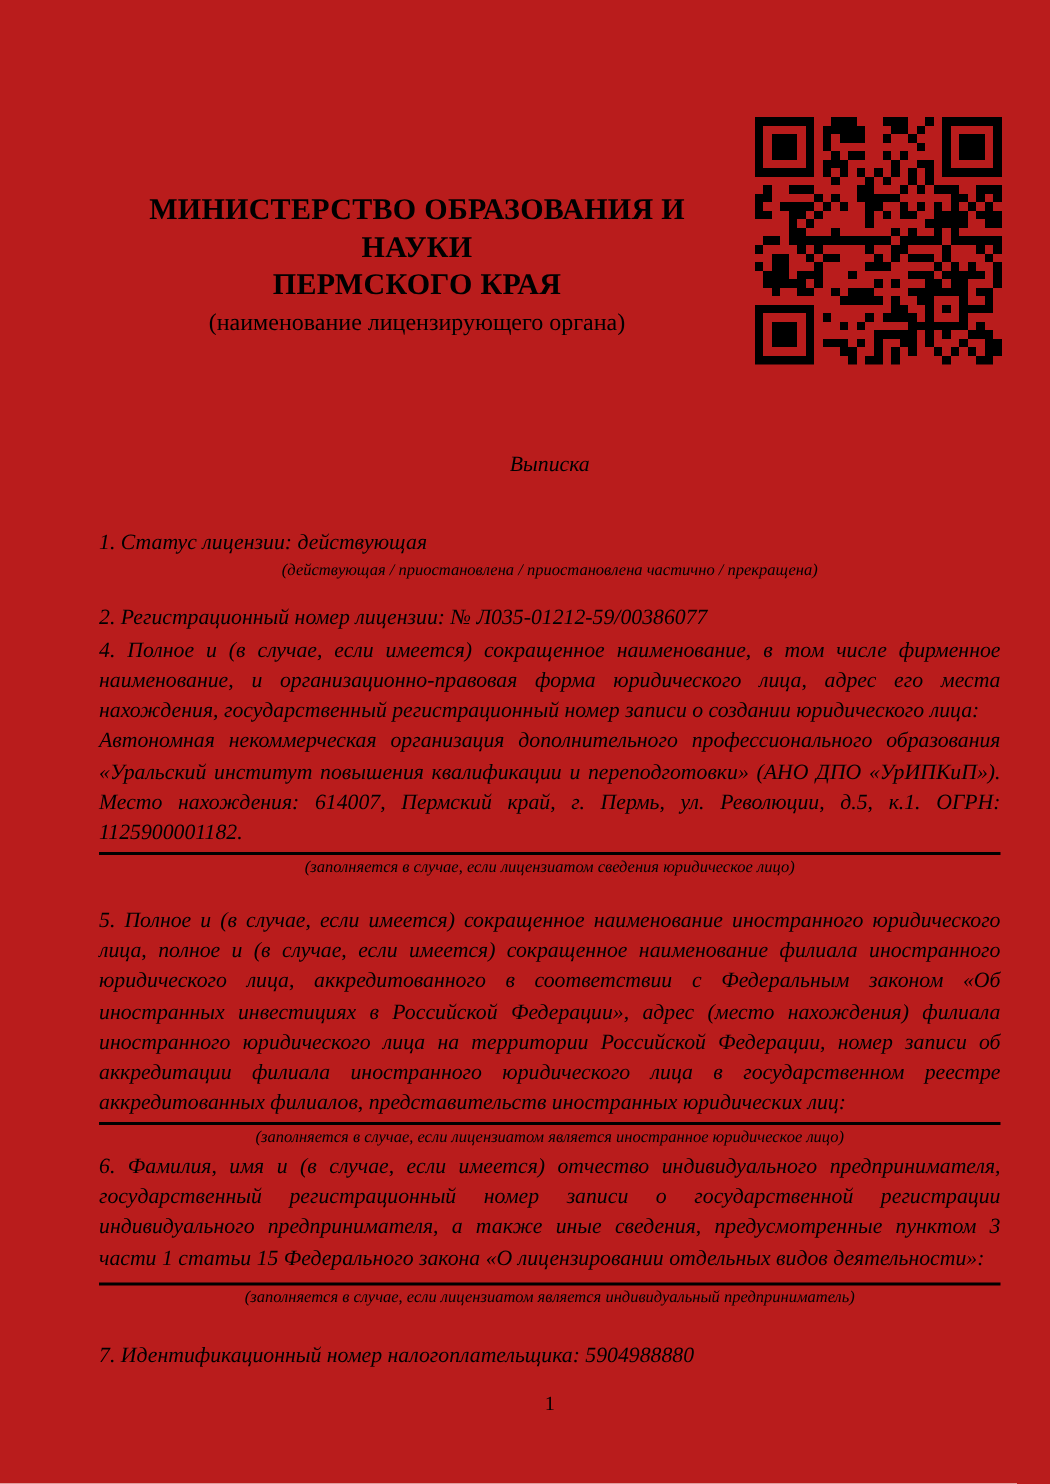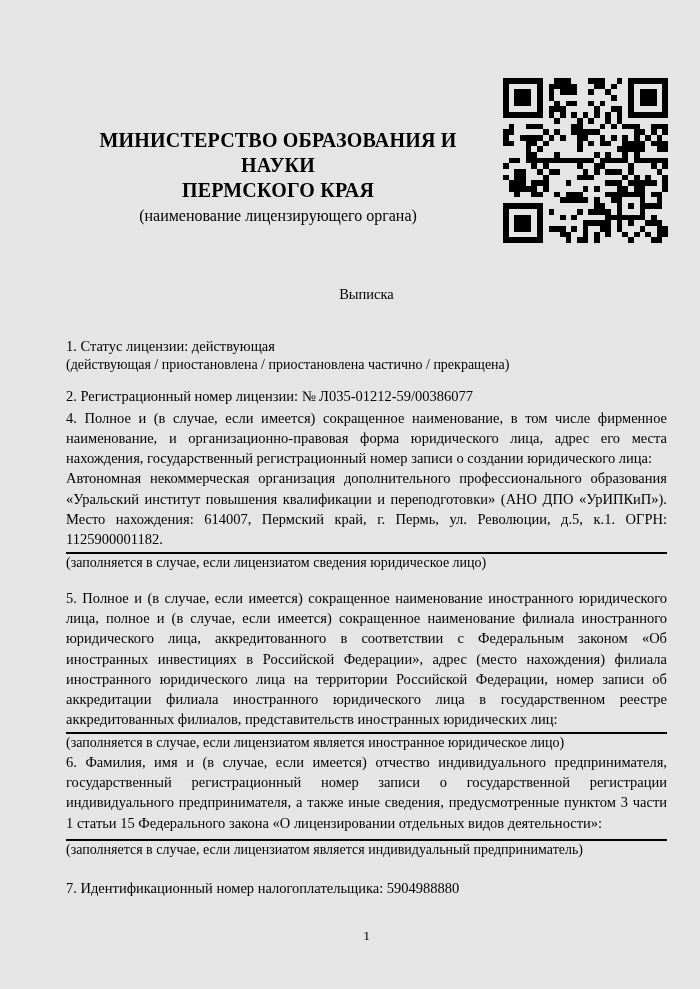--- a/index.html
+++ b/index.html
@@ -1,20 +1,20 @@
 <!DOCTYPE html>
 <html><head>
 <meta charset="utf-8">
 <style>
   html, body { margin: 0; padding: 0; background: #ffffff; }
   .page {
     position: relative;
     width: 700px;
     height: 989px;
-    background: #e5e5e5;
+    background: #b91c1c;
     font-family: "Liberation Serif", serif;
     color: #000000;
     overflow: hidden;
   }
   .authority {
     position: absolute;
     left: 66px;
     top: 128px;
     width: 424px;
     text-align: center;
@@ -33,29 +33,30 @@
   .qr {
     position: absolute;
     left: 503px;
     top: 78px;
     width: 165px;
     height: 165px;
   }
   .content {
     position: absolute;
     left: 66px;
-    top: 284px;
+    top: 300px;
     width: 601px;
     font-size: 14.5px;
     line-height: 20.3px;
+    font-style: italic;
   }
   .doc-title { text-align: center; font-size: 14.5px; line-height: 21px; }
   .just { text-align: justify; }
   .rule { border-top: 2px solid #000; height: 0; }
-  .note { font-size: 14px; line-height: 17px; text-align: left; }
+  .note { font-size: 11px; line-height: 17px; text-align: center; }
   .item1 { margin-top: 31px; }
   .item2 { margin-top: 13px; }
   .item3 { margin-top: 11px; }
   .item4 { margin-top: 1px; }
   .item4 .rule { margin-top: 2px; }
   .item5 { margin-top: 17px; }
   .item5 .rule { margin-top: 2px; }
   .item6 { margin-top: 1px; }
   .item6 .rule { margin-top: 6px; }
   .item7 { margin-top: 20px; }

